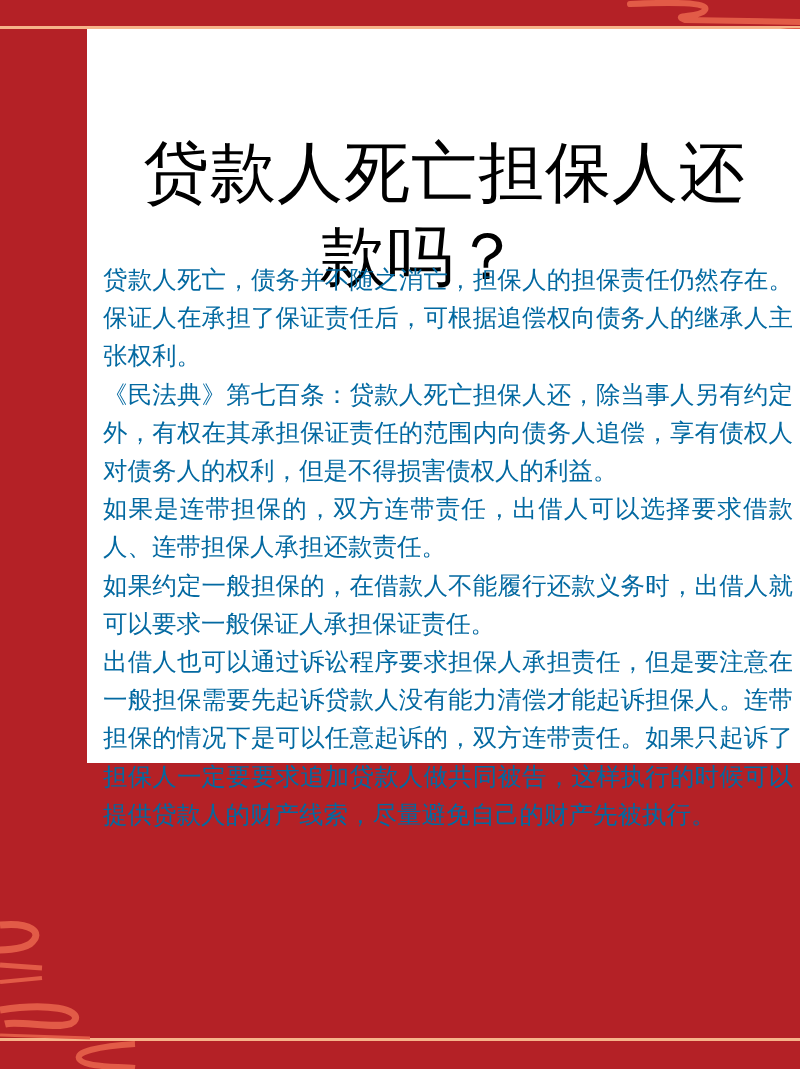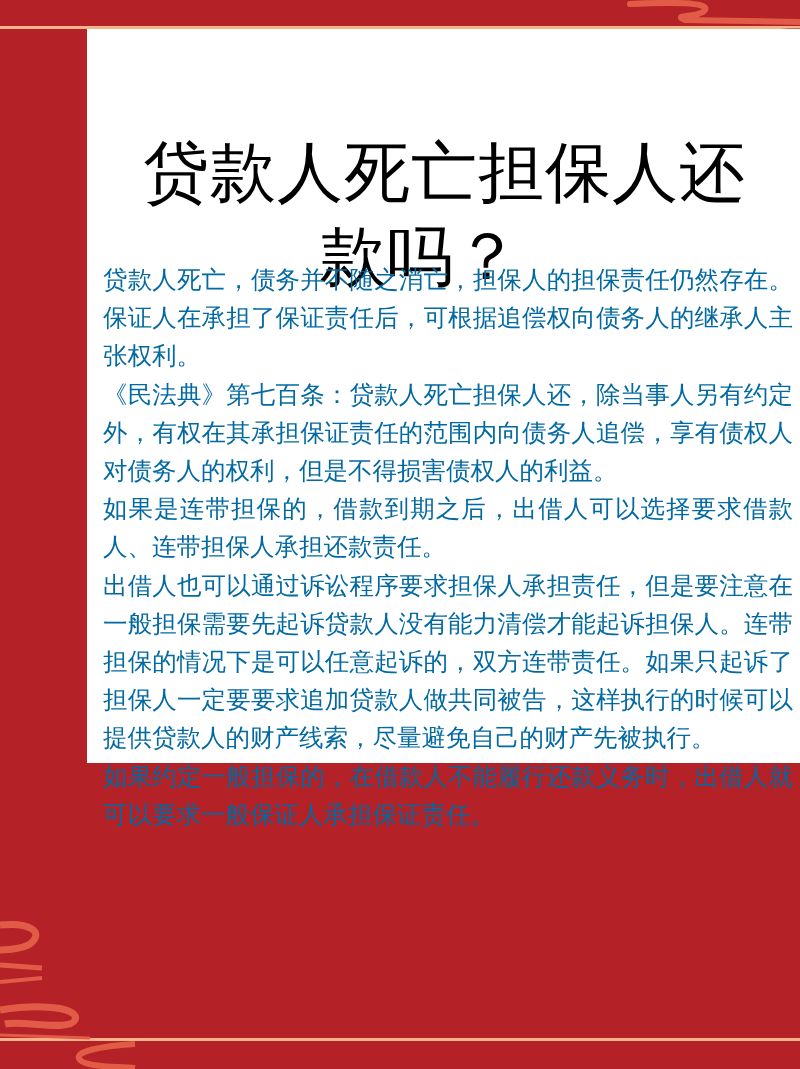--- a/index.html
+++ b/index.html
@@ -91,17 +91,17 @@
 
 <div class="panel">
   <h1 class="title">
     <span>贷款人死亡担保人还</span>
     <span class="line2">款吗？</span>
   </h1>
 
   <div class="body-text">
     <p>贷款人死亡，债务并不随之消亡，担保人的担保责任仍然存在。保证人在承担了保证责任后，可根据追偿权向债务人的继承人主张权利。</p>
     <p>《民法典》第七百条：贷款人死亡担保人还，除当事人另有约定外，有权在其承担保证责任的范围内向债务人追偿，享有债权人对债务人的权利，但是不得损害债权人的利益。</p>
-    <p>如果是连带担保的，借款到期之后，出借人可以选择要求借款人、连带担保人承担还款责任。</p>
+    <p>如果是连带担保的，双方连带责任，出借人可以选择要求借款人、连带担保人承担还款责任。</p>
+    <p>如果约定一般担保的，在借款人不能履行还款义务时，出借人就可以要求一般保证人承担保证责任。</p>
     <p>出借人也可以通过诉讼程序要求担保人承担责任，但是要注意在一般担保需要先起诉贷款人没有能力清偿才能起诉担保人。连带担保的情况下是可以任意起诉的，双方连带责任。如果只起诉了担保人一定要要求追加贷款人做共同被告，这样执行的时候可以提供贷款人的财产线索，尽量避免自己的财产先被执行。</p>
-    <p>如果约定一般担保的，在借款人不能履行还款义务时，出借人就可以要求一般保证人承担保证责任。</p>
   </div>
 </div>
 
 </body></html>

